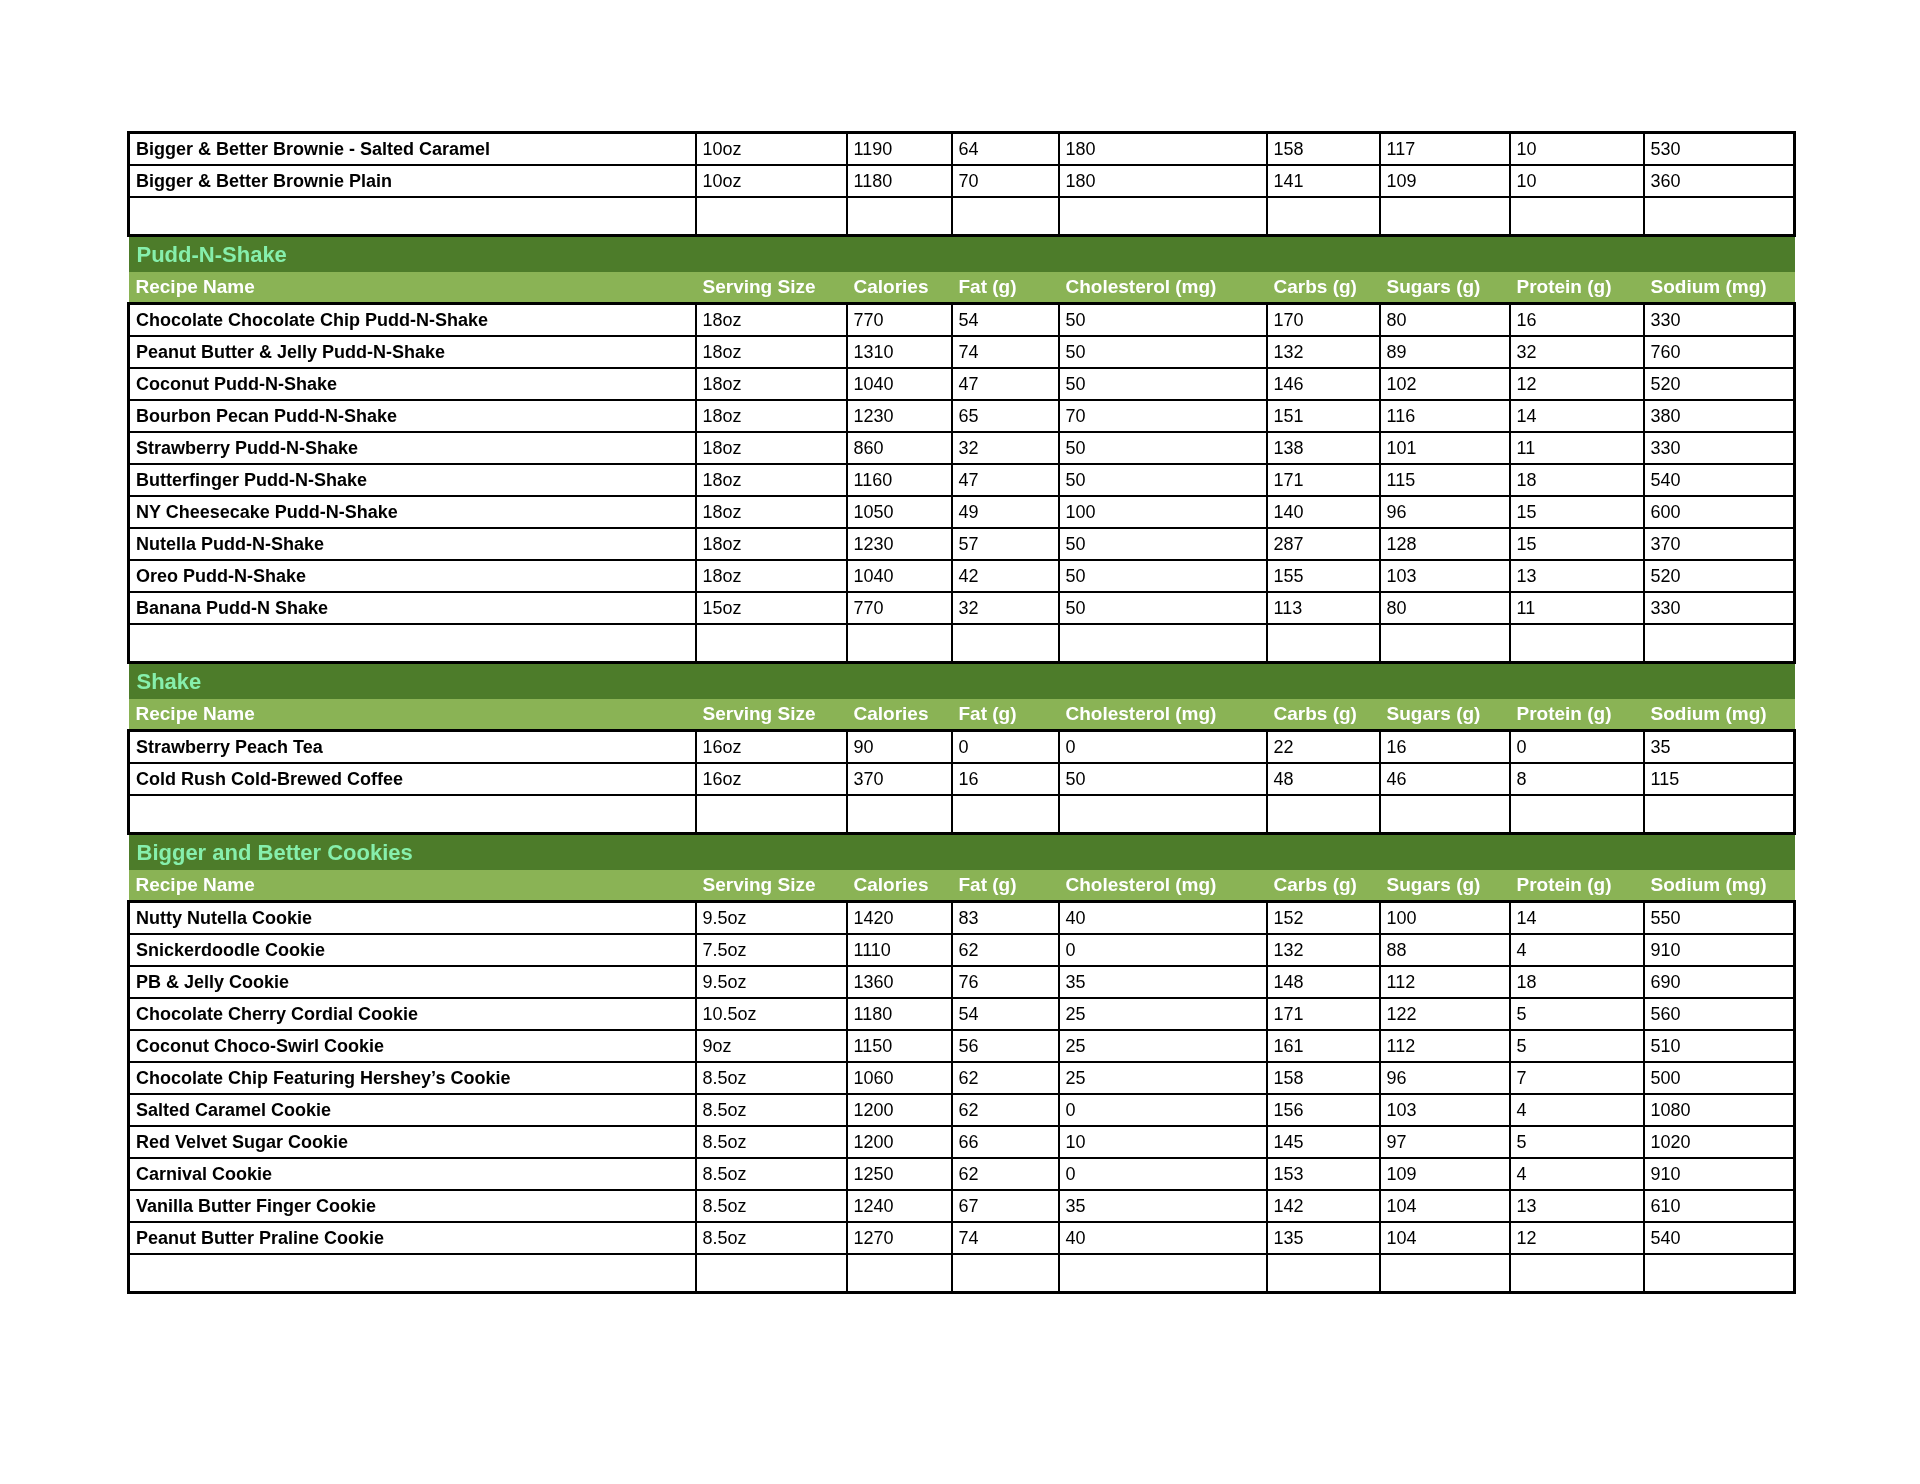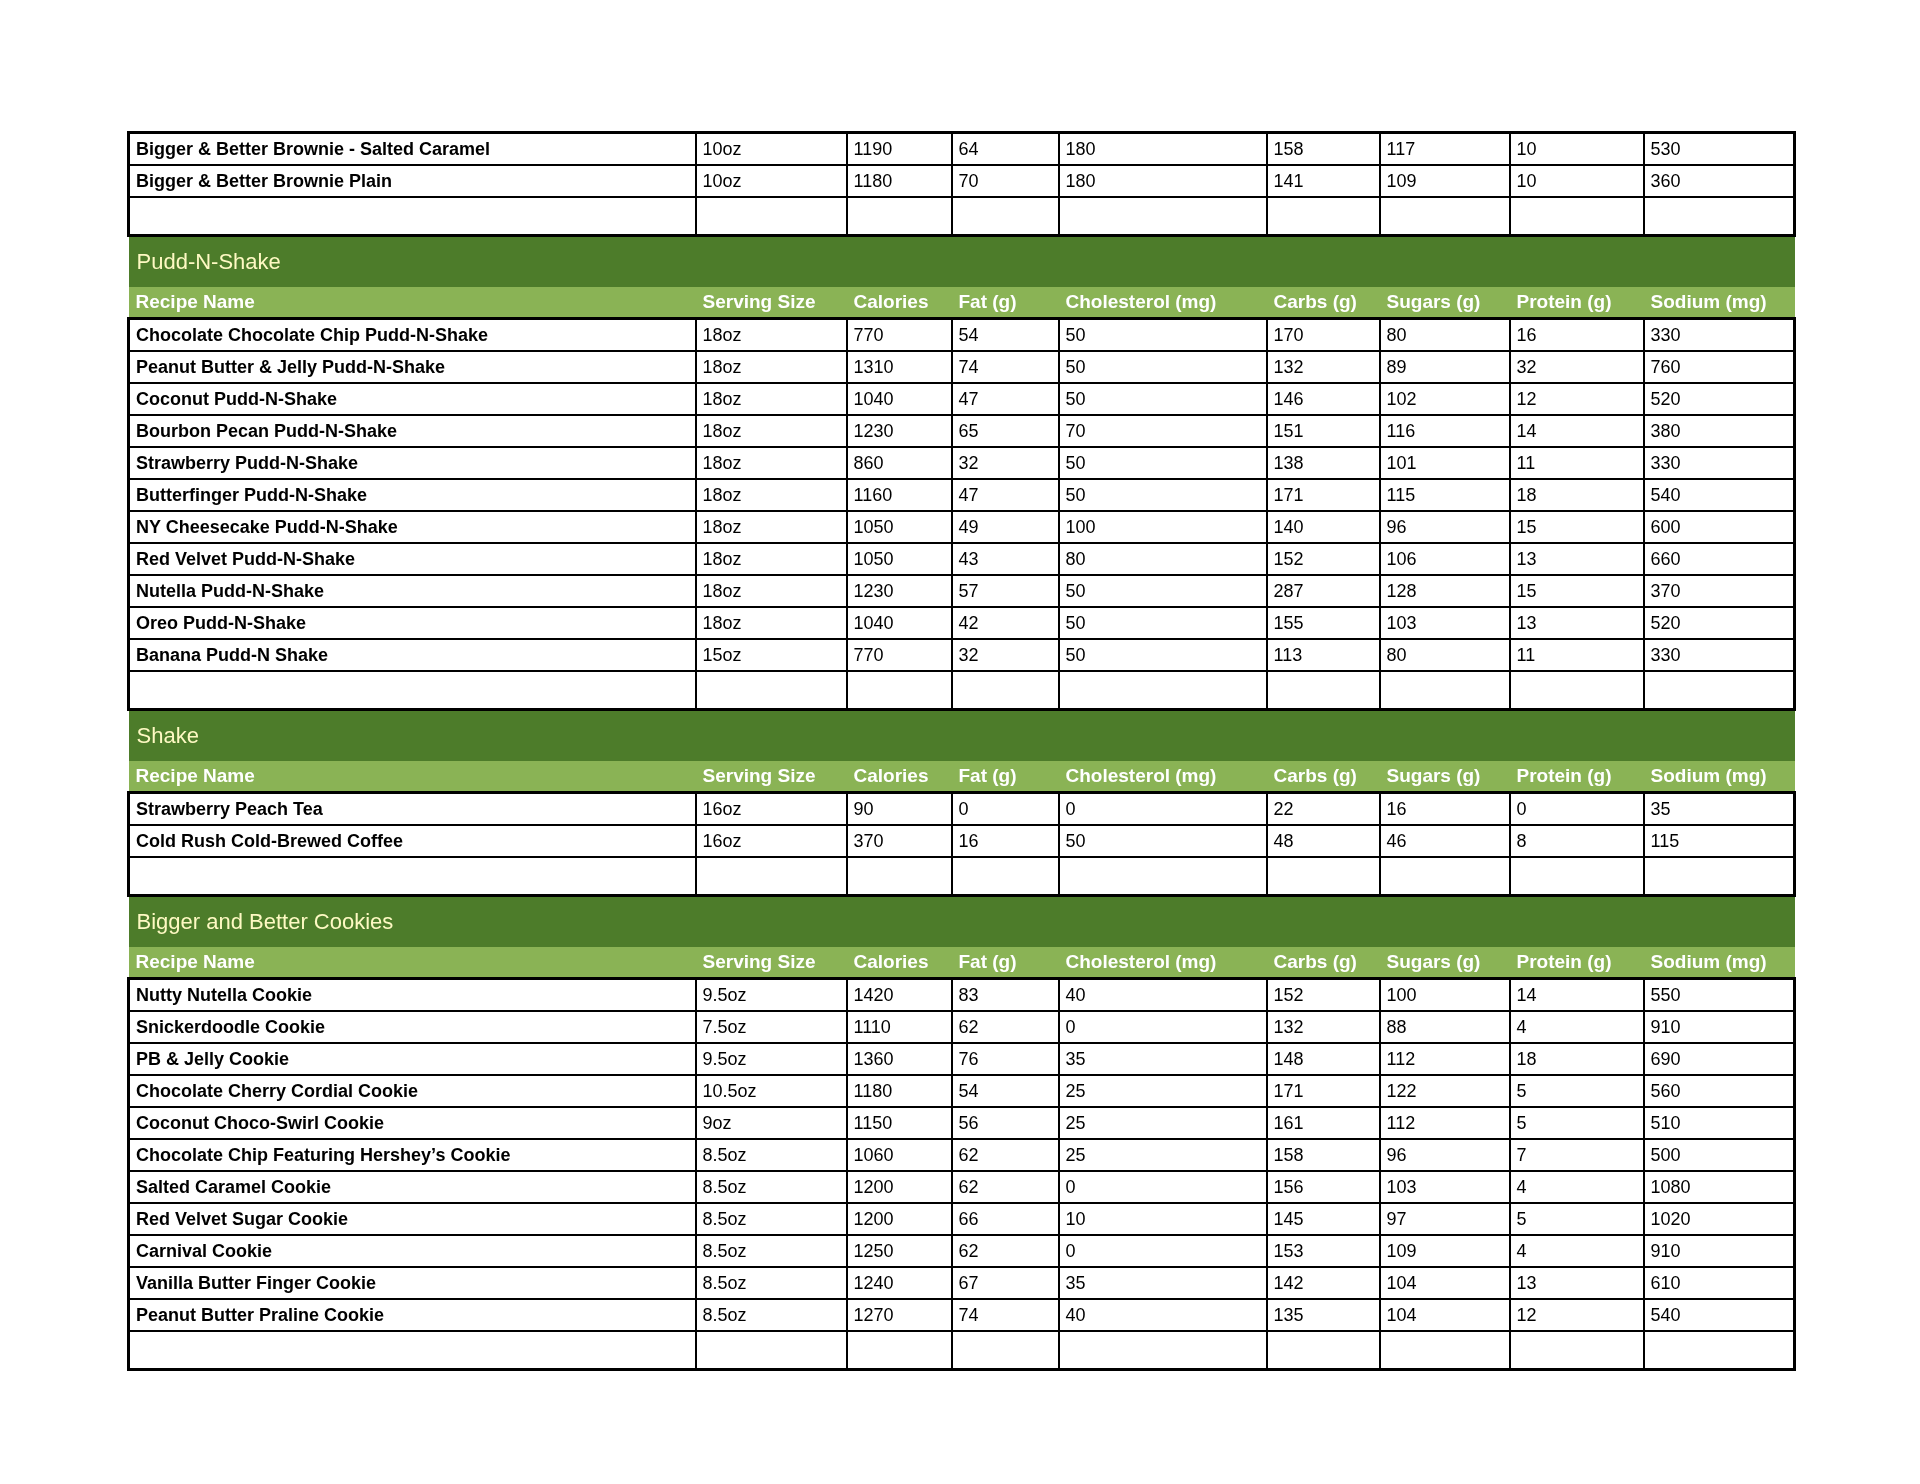--- a/index.html
+++ b/index.html
@@ -23,24 +23,24 @@
   }
   table.section {
     border-collapse: collapse;
     table-layout: fixed;
     width: 1666px;
   }
   
   tr.bar td {
     border: none;
     background: var(--dark-green);
-    color: #fef9c3;
-    font-weight: normal;
+    color: #86efac;
+    font-weight: bold;
     font-size: 22px;
-    height: 50px;
+    height: 35px;
     padding: 0 0 0 8px;
     vertical-align: middle;
     white-space: nowrap;
     overflow: hidden;
   }
   
   tr.colhead td {
     border: none;
     background: var(--light-green);
     color: #ffffff;
@@ -233,31 +233,20 @@
             <td>18oz</td>
             <td>1050</td>
             <td>49</td>
             <td>100</td>
             <td>140</td>
             <td>96</td>
             <td>15</td>
             <td>600</td>
           </tr>
           <tr class="data">
-            <td>Red Velvet Pudd-N-Shake</td>
-            <td>18oz</td>
-            <td>1050</td>
-            <td>43</td>
-            <td>80</td>
-            <td>152</td>
-            <td>106</td>
-            <td>13</td>
-            <td>660</td>
-          </tr>
-          <tr class="data">
             <td>Nutella Pudd-N-Shake</td>
             <td>18oz</td>
             <td>1230</td>
             <td>57</td>
             <td>50</td>
             <td>287</td>
             <td>128</td>
             <td>15</td>
             <td>370</td>
           </tr>

